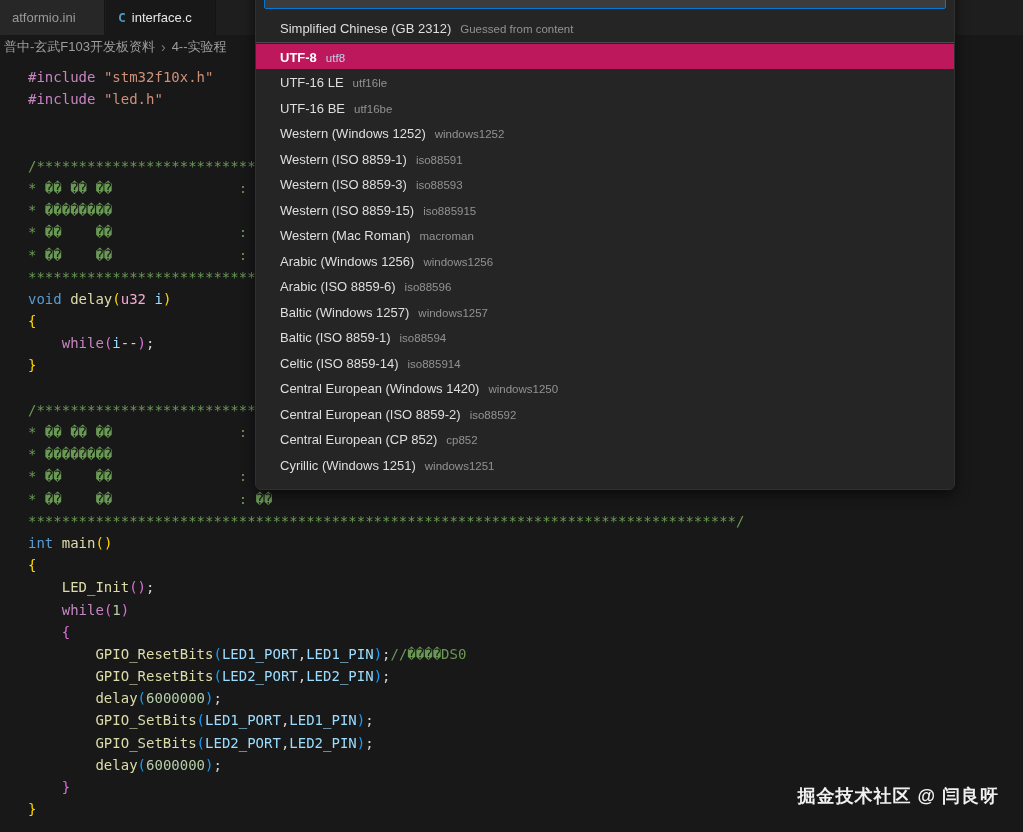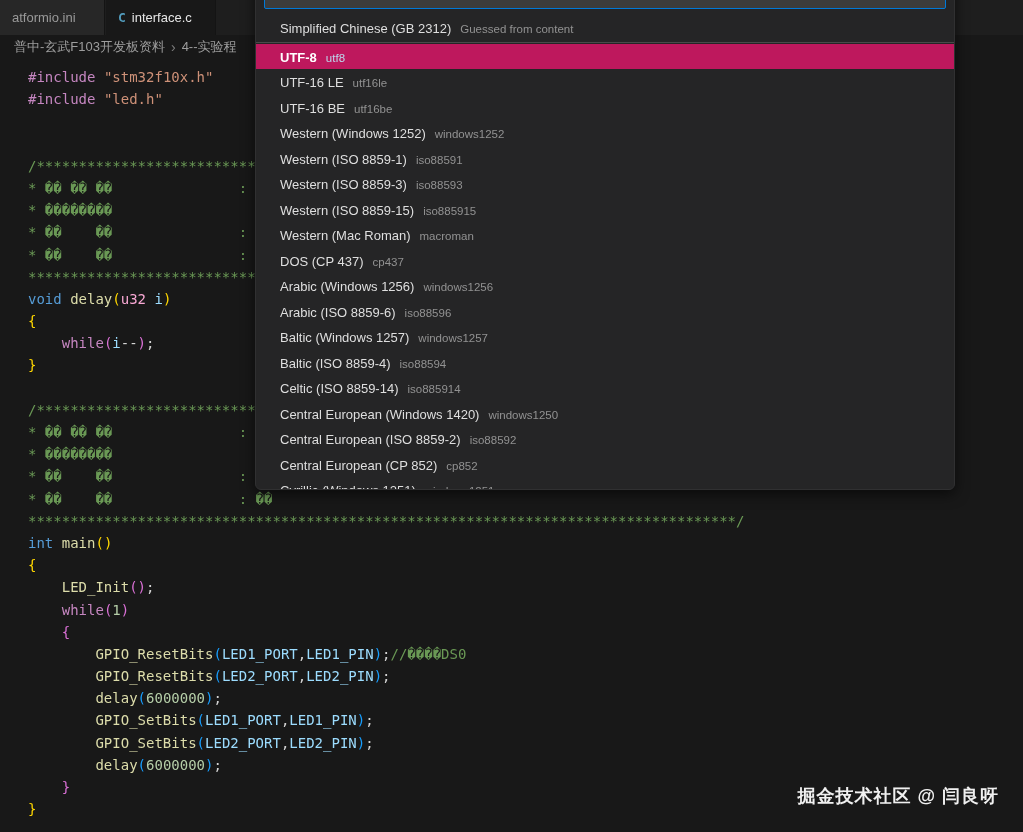--- a/index.html
+++ b/index.html
@@ -9,21 +9,21 @@
     font-family:"Liberation Sans",sans-serif;
   }
   
   .tab-bar{position:absolute;left:0;top:0;width:100%;height:35px;background:#1e1e1e;}
   .tab{position:absolute;top:0;height:35px;display:flex;align-items:center;padding:4px 12px;box-sizing:border-box;cursor:pointer;}
   .tab.inactive{left:0;width:105px;background:#272727;border-right:1px solid #141414;color:#9a9a9a;}
   .tab.active{left:106px;width:110px;background:#181818;border-right:1px solid #141414;color:#e6e6e6;}
   .tab-label{font-size:13px;white-space:nowrap;}
   .c-icon{color:#519aba;font-weight:bold;font-size:13px;margin-right:6px;font-family:"DejaVu Sans Mono",monospace;}
   
-  .breadcrumb{position:absolute;left:14px;top:36px;height:22px;display:flex;align-items:center;color:#9d9d9d;font-size:13px;white-space:nowrap;}
+  .breadcrumb{position:absolute;left:4px;top:36px;height:22px;display:flex;align-items:center;color:#9d9d9d;font-size:13px;white-space:nowrap;}
   .breadcrumb .chev{margin:0 6px;color:#7e7e7e;font-size:14px;}
   
   .code-area{position:absolute;left:28px;top:66px;font-family:"DejaVu Sans Mono",monospace;font-size:14px;line-height:22.2px;white-space:pre;}
   .code-line{height:22.2px;}
   .tk-plain{color:#d4d4d4;}
   .tk-kw{color:#569cd6;}
   .tk-kw2{color:#c586c0;}
   .tk-fn{color:#dcdcaa;}
   .tk-type{color:#f9a8d4;}
   .tk-var{color:#9cdcfe;}
@@ -78,25 +78,24 @@
       <div class="qp-row"><span class="qp-label">Simplified Chinese (GB 2312)</span><span class="qp-desc">Guessed from content</span></div>
       <div class="qp-sep"></div>
       <div class="qp-row selected"><span class="qp-label">UTF-8</span><span class="qp-desc">utf8</span></div>
       <div class="qp-row"><span class="qp-label">UTF-16 LE</span><span class="qp-desc">utf16le</span></div>
       <div class="qp-row"><span class="qp-label">UTF-16 BE</span><span class="qp-desc">utf16be</span></div>
       <div class="qp-row"><span class="qp-label">Western (Windows 1252)</span><span class="qp-desc">windows1252</span></div>
       <div class="qp-row"><span class="qp-label">Western (ISO 8859-1)</span><span class="qp-desc">iso88591</span></div>
       <div class="qp-row"><span class="qp-label">Western (ISO 8859-3)</span><span class="qp-desc">iso88593</span></div>
       <div class="qp-row"><span class="qp-label">Western (ISO 8859-15)</span><span class="qp-desc">iso885915</span></div>
       <div class="qp-row"><span class="qp-label">Western (Mac Roman)</span><span class="qp-desc">macroman</span></div>
-      <div class="qp-row"><span class="qp-label">DOS (CP 437)</span><span class="qp-desc">cp437</span></div>
       <div class="qp-row"><span class="qp-label">Arabic (Windows 1256)</span><span class="qp-desc">windows1256</span></div>
       <div class="qp-row"><span class="qp-label">Arabic (ISO 8859-6)</span><span class="qp-desc">iso88596</span></div>
       <div class="qp-row"><span class="qp-label">Baltic (Windows 1257)</span><span class="qp-desc">windows1257</span></div>
-      <div class="qp-row"><span class="qp-label">Baltic (ISO 8859-4)</span><span class="qp-desc">iso88594</span></div>
+      <div class="qp-row"><span class="qp-label">Baltic (ISO 8859-1)</span><span class="qp-desc">iso88594</span></div>
       <div class="qp-row"><span class="qp-label">Celtic (ISO 8859-14)</span><span class="qp-desc">iso885914</span></div>
       <div class="qp-row"><span class="qp-label">Central European (Windows 1420)</span><span class="qp-desc">windows1250</span></div>
       <div class="qp-row"><span class="qp-label">Central European (ISO 8859-2)</span><span class="qp-desc">iso88592</span></div>
       <div class="qp-row"><span class="qp-label">Central European (CP 852)</span><span class="qp-desc">cp852</span></div>
       <div class="qp-row"><span class="qp-label">Cyrillic (Windows 1251)</span><span class="qp-desc">windows1251</span></div>
     </div>
 </div>
 
 <div class="watermark">掘金技术社区 @ 闫良呀</div>
 

